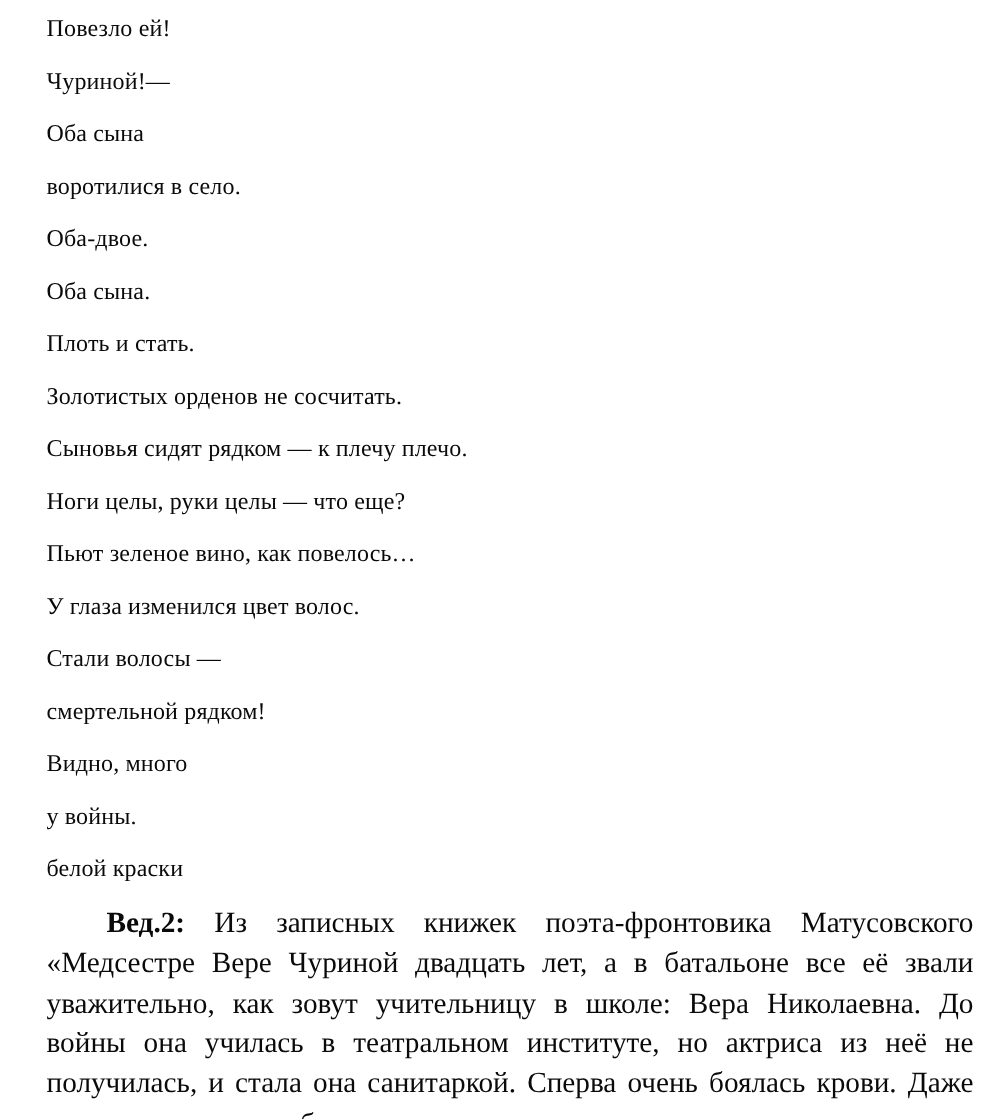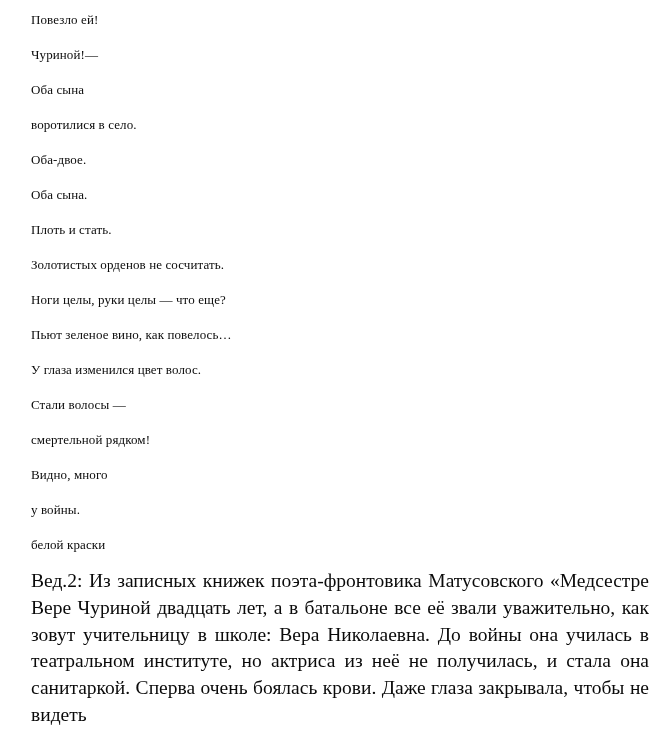--- a/index.html
+++ b/index.html
@@ -25,59 +25,61 @@
   }
 
   
   .poem {
     margin: 0;
     padding: 0;
     list-style: none;
     padding-top: 2px;
   }
   .poem-line {
-    font-size: 13px;
+    font-size: 16px;
     line-height: 35px;
     height: 35px;
     white-space: pre;
     letter-spacing: 0.1px;
   }
 
   
   .prose {
     margin: 0;
     padding-top: 6px;
     font-size: 19.5px;
     line-height: 26.8px;
     text-align: justify;
     text-justify: inter-word;
     width: 618px;
     hyphens: none;
   }
   .prose .speaker {
-    font-weight: normal;
+    font-weight: bold;
+    margin-left: 40px;
   }
   .prose .body-text {
     font-weight: normal;
   }
 </style>
 </head>
 <body>
 
 <div class="page">
 
   <div class="poem">
     <div class="poem-line">Повезло ей!</div>
     <div class="poem-line">Чуриной!—</div>
     <div class="poem-line">Оба сына</div>
     <div class="poem-line">воротилися в село.</div>
     <div class="poem-line">Оба-двое.</div>
     <div class="poem-line">Оба сына.</div>
     <div class="poem-line">Плоть и стать.</div>
     <div class="poem-line">Золотистых орденов не сосчитать.</div>
+    <div class="poem-line">Сыновья сидят рядком — к плечу плечо.</div>
     <div class="poem-line">Ноги целы, руки целы — что еще?</div>
     <div class="poem-line">Пьют зеленое вино, как повелось…</div>
     <div class="poem-line">У глаза изменился цвет волос.</div>
     <div class="poem-line">Стали волосы —</div>
     <div class="poem-line">смертельной рядком!</div>
     <div class="poem-line">Видно, много</div>
     <div class="poem-line">у войны.</div>
     <div class="poem-line">белой краски</div>
   </div>
 

